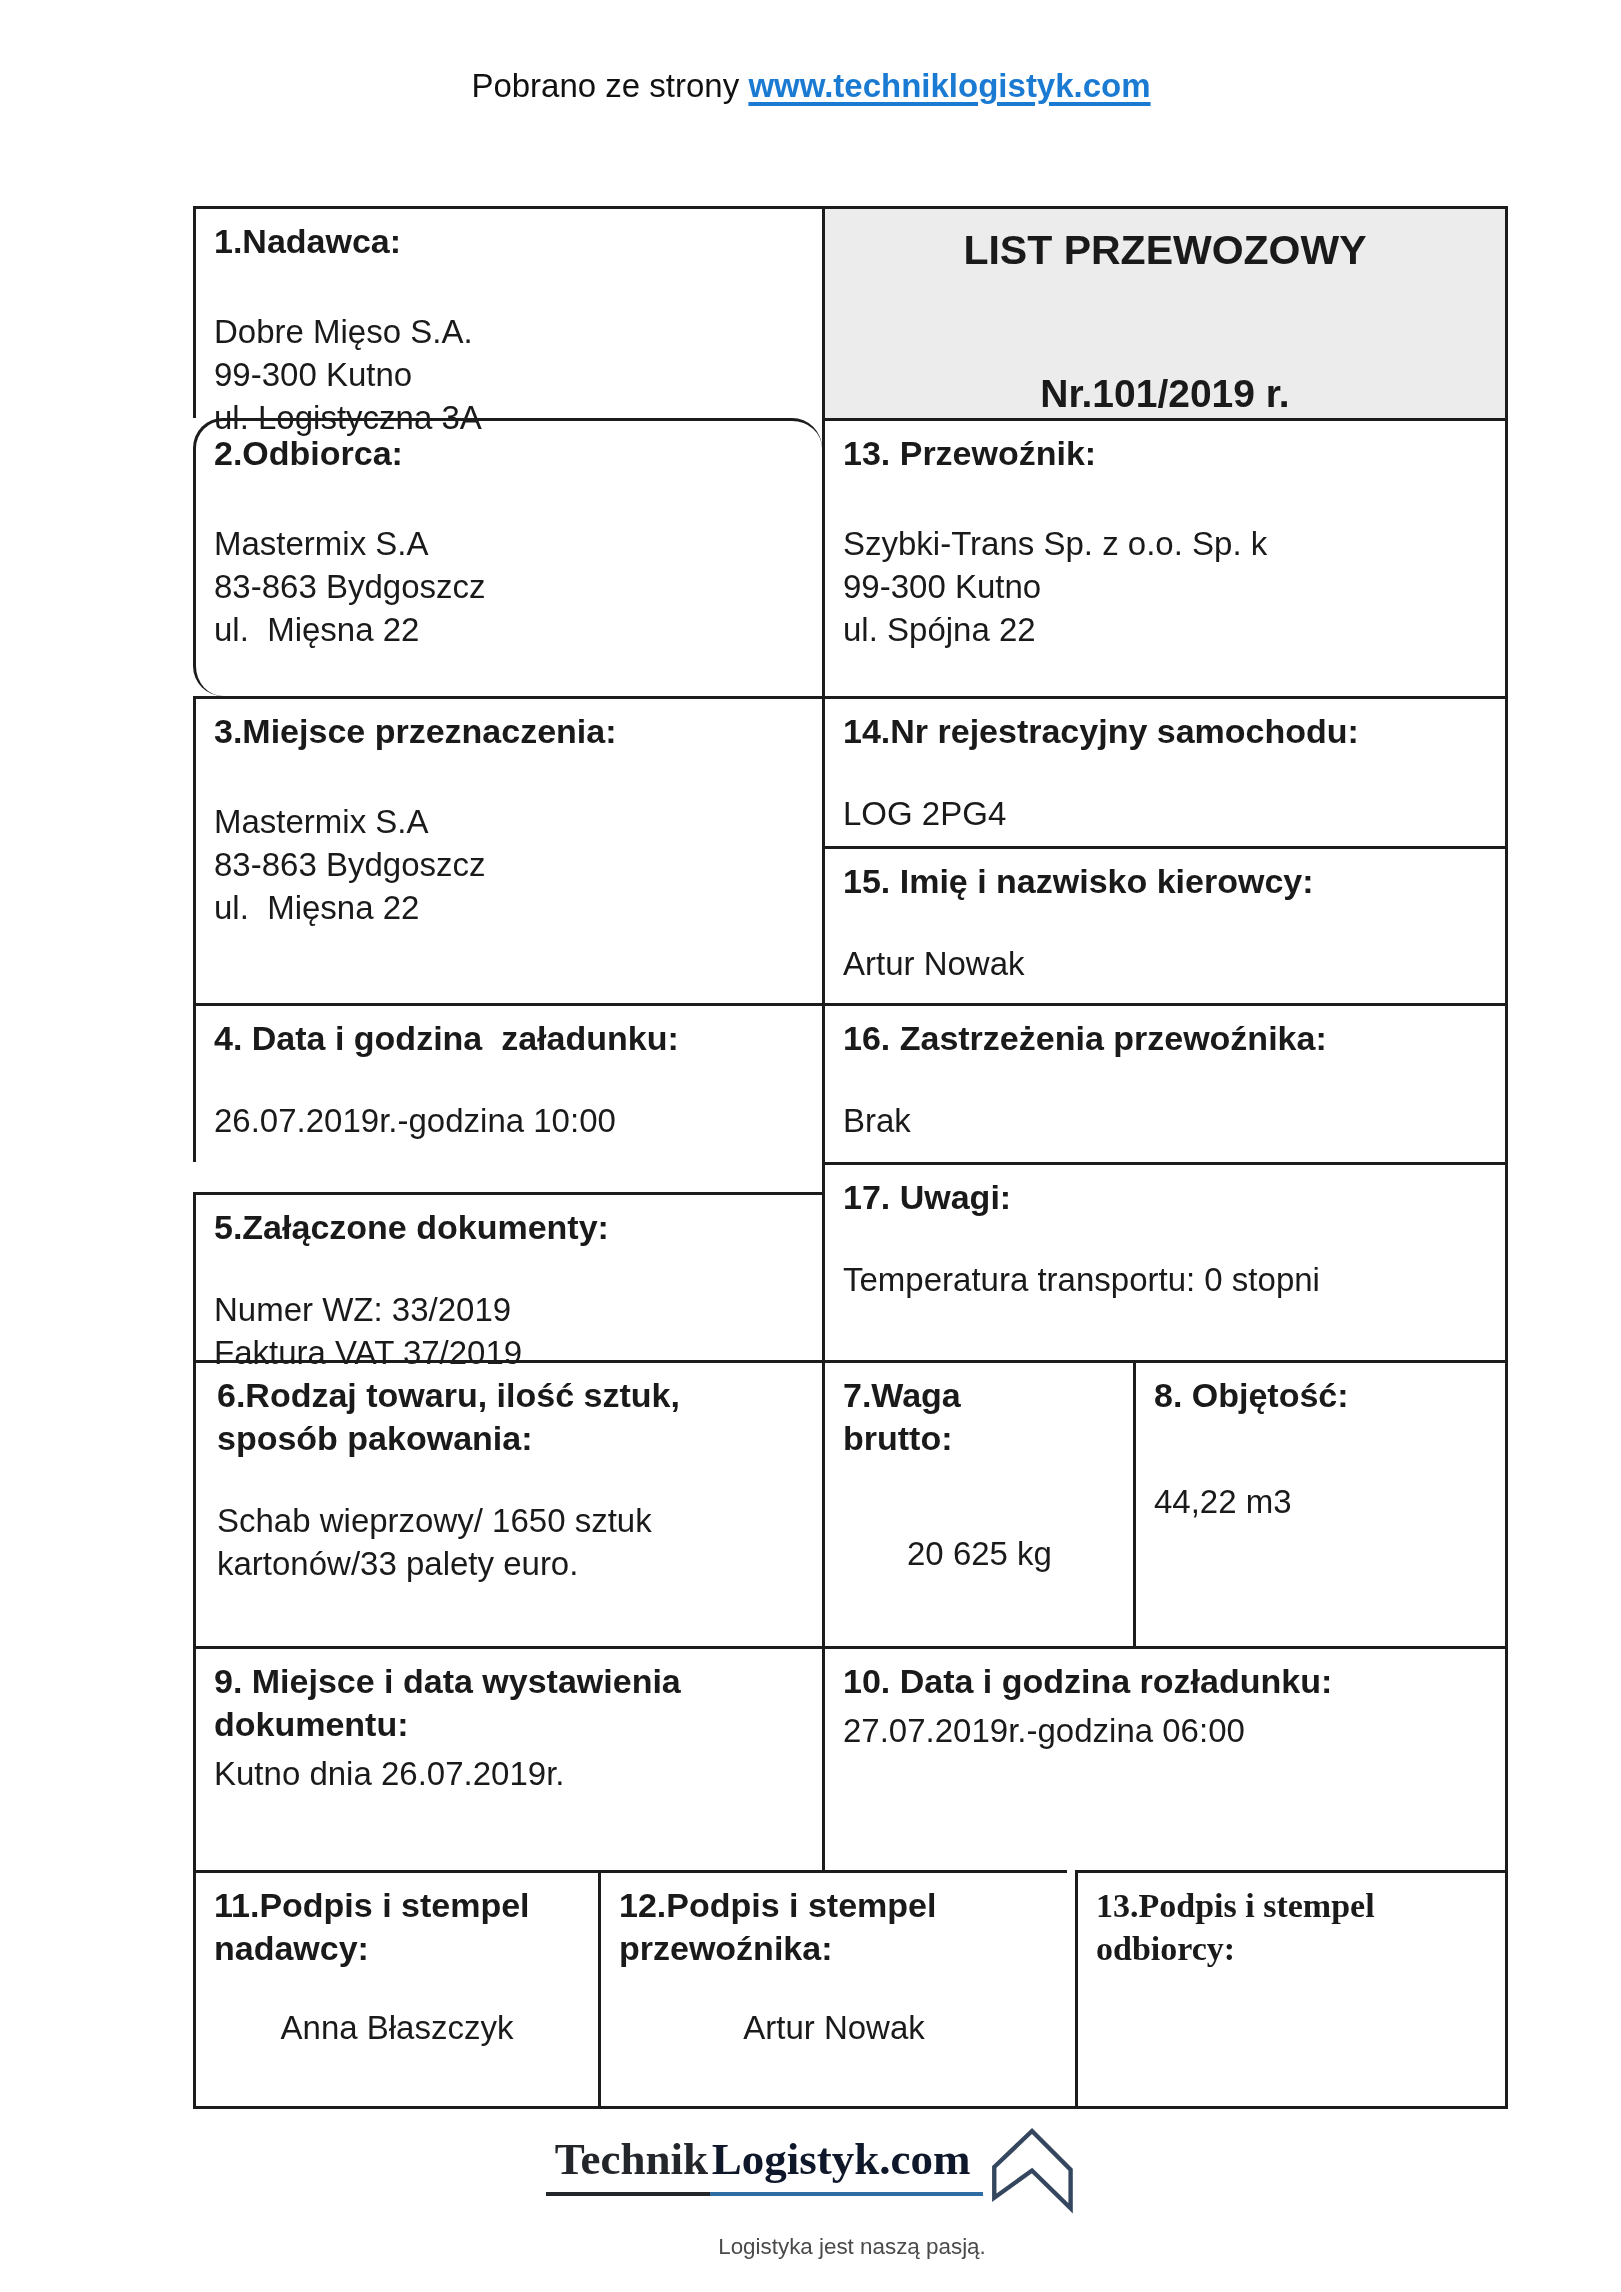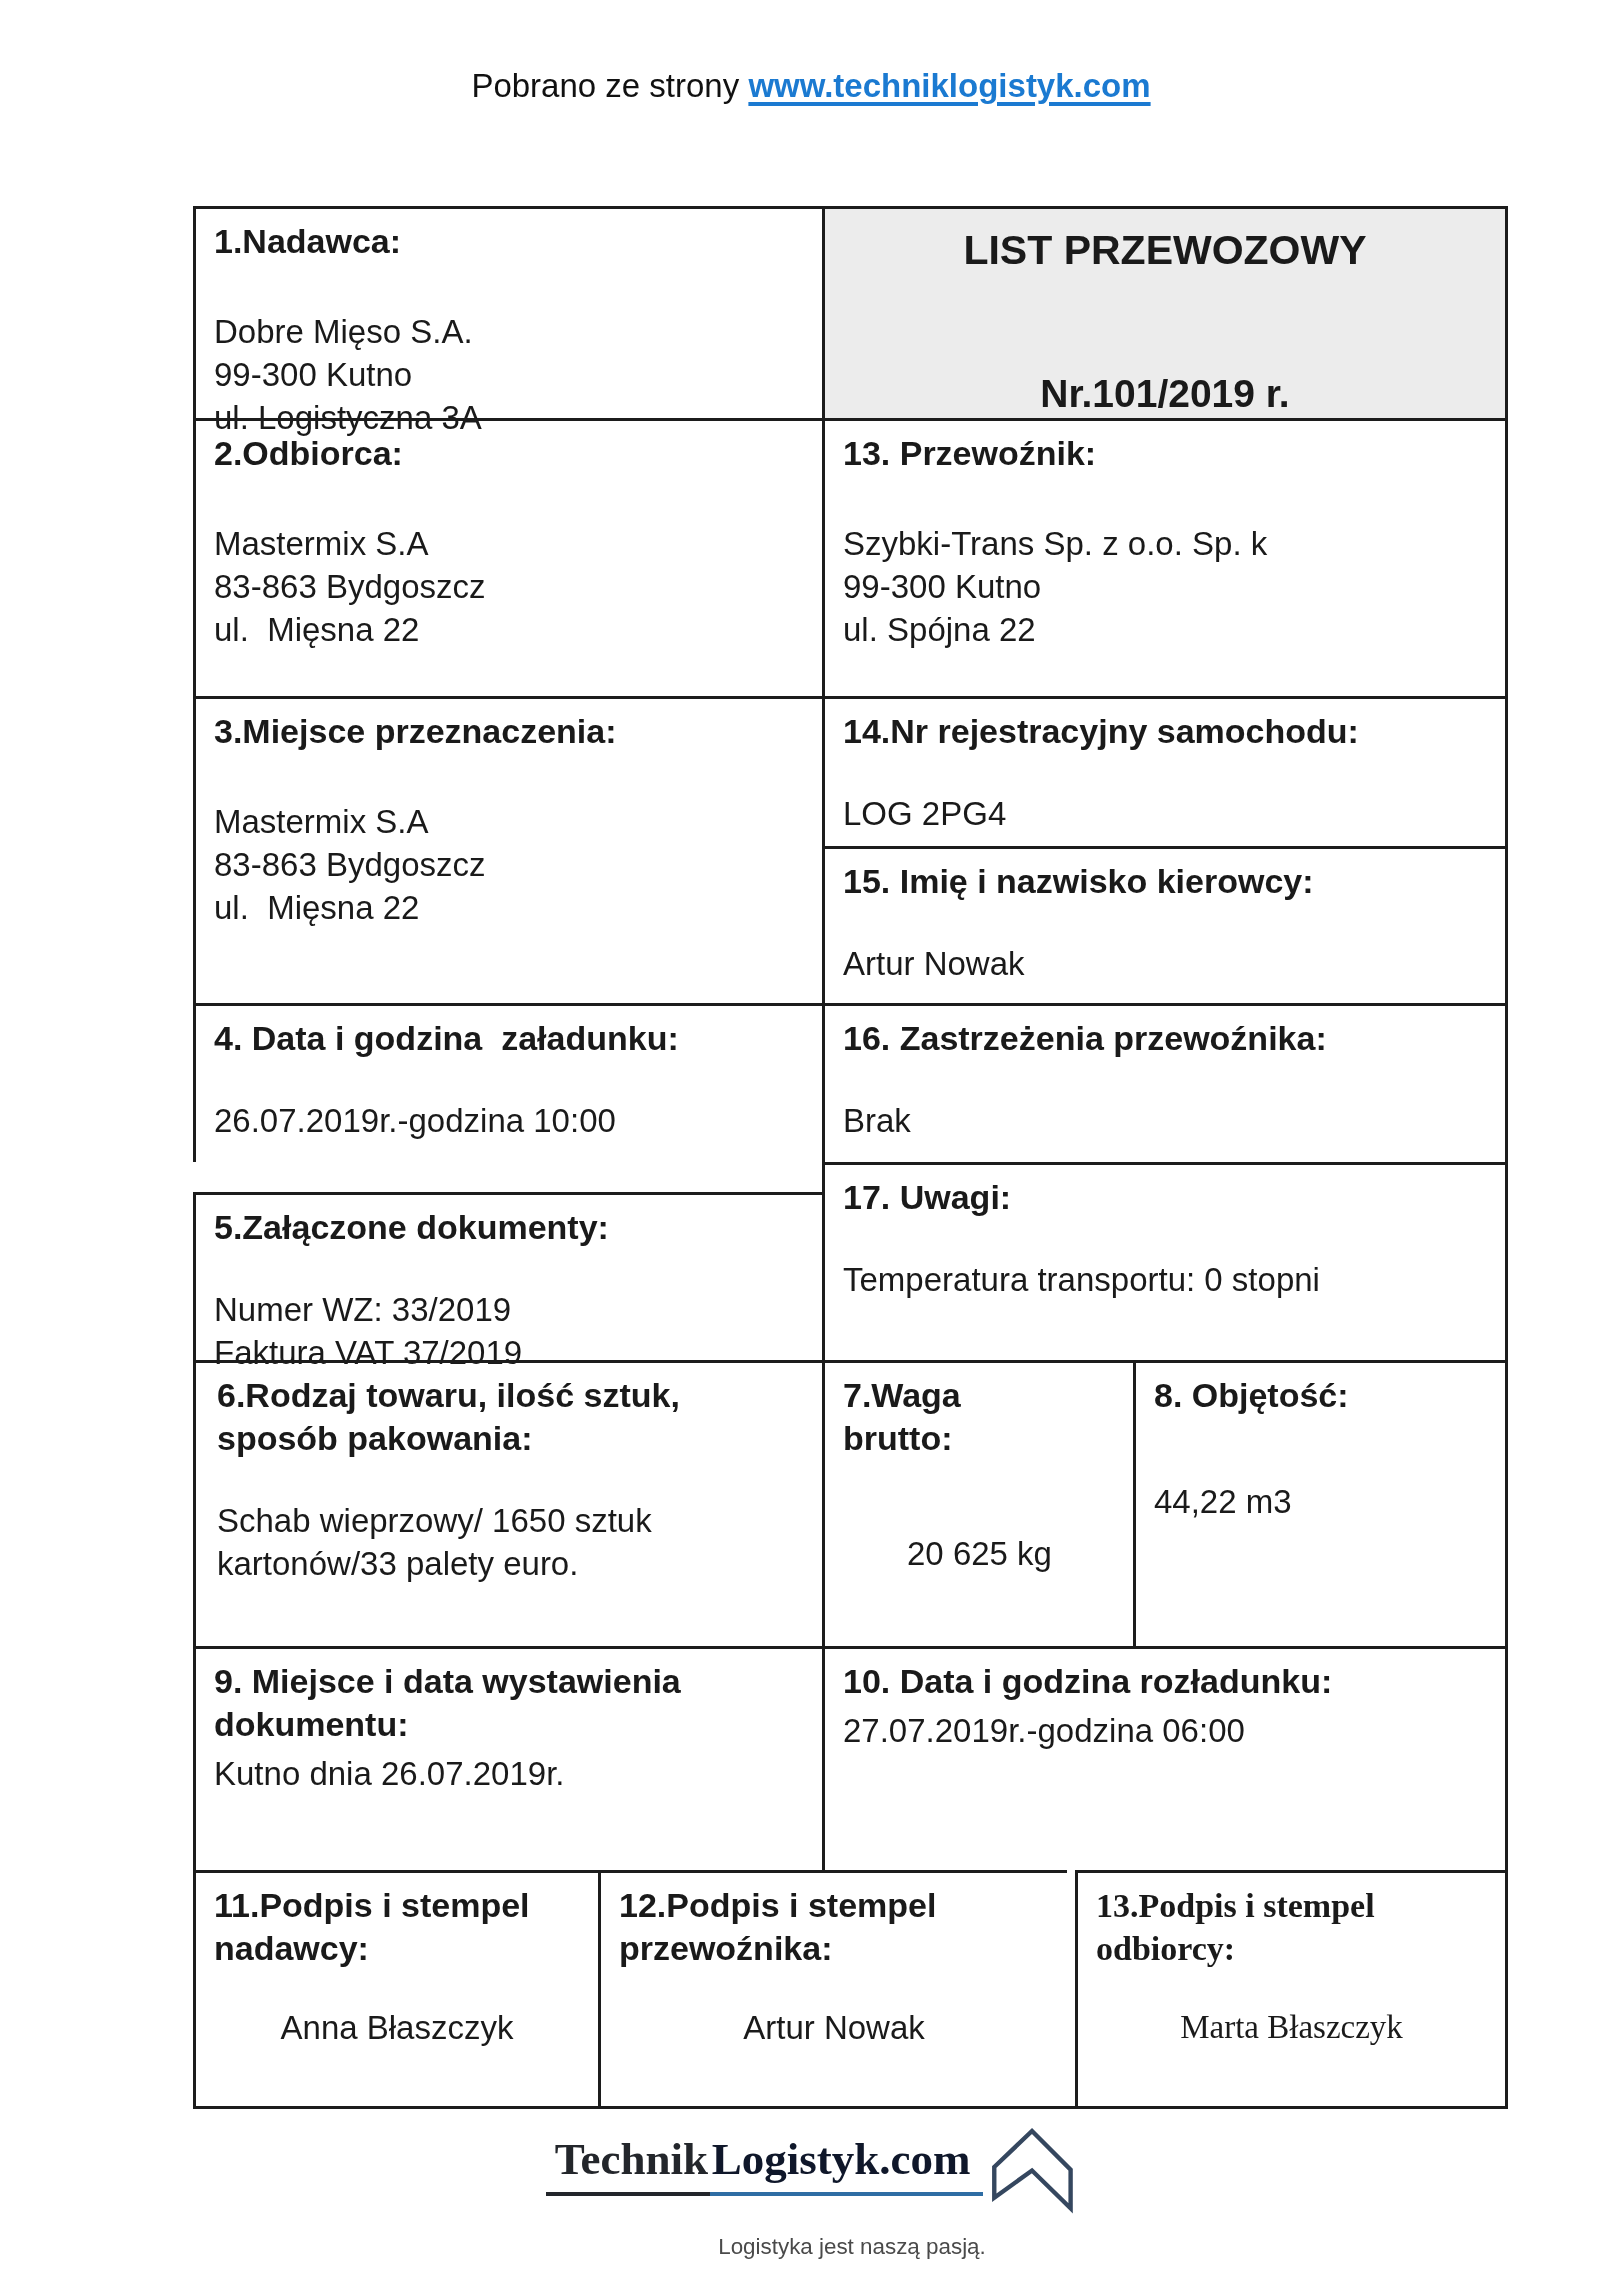--- a/index.html
+++ b/index.html
@@ -28,21 +28,21 @@
     padding:10.7px 18px;font-size:33px;line-height:43px;
   }
   .lbl{font-weight:bold;font-size:34px;line-height:43px;white-space:pre-wrap;}
   .ln,.val{white-space:pre-wrap;}
   .gap{margin-top:47px;}
   .gap-sm{margin-top:39px;}
   .nogap{margin-top:6px;}
   
   .c1     {left:0;    top:0;    width:629px; height:212px;}
   .cTitle {left:629px;top:0;    width:683px; height:212px;background:#ececec;text-align:center;}
-  .c2     {left:0;    top:212px;width:629px; height:278px;}
+  .c2     {left:0;    top:212px;width:629px; height:278px;border-radius:30px;}
   .c13    {left:629px;top:212px;width:683px; height:278px;}
   .c3     {left:0;    top:490px;width:629px; height:307px;}
   .c14    {left:629px;top:490px;width:683px; height:150px;}
   .c15    {left:629px;top:640px;width:683px; height:157px;}
   .c4     {left:0;    top:797px;width:629px; height:159px;}
   .c16    {left:629px;top:797px;width:683px; height:159px;}
   .c5     {left:0;    top:986px;width:629px;height:198px;}
   .c17    {left:629px;top:956px;width:683px;height:198px;}
   .c6     {left:0;    top:1154px;width:629px;height:287px;padding-left:21px;}
   .c7     {left:629px;top:1154px;width:312px;height:287px;}
@@ -195,21 +195,20 @@
     <div class="val sign-name">Anna Błaszczyk</div>
   </div>
 
   <div class="cell c12">
     <div class="lbl">12.Podpis i stempel przewoźnika:</div>
     <div class="val sign-name">Artur Nowak</div>
   </div>
 
   <div class="cell c13b">
     <div class="lbl">13.Podpis i stempel odbiorcy:</div>
-    <div class="val sign-name">Marta Błaszczyk</div>
   </div>
 
 </div>
 
 <div class="footer">
   <div>
     <span class="brand"><span class="brand-dark">Technik</span><span class="brand-blue">Logistyk.com</span></span><span class="brand-icon">
       <svg width="88" height="93" viewBox="0 0 100 106">
         <polygon points="7,49 50,8 94,52 94,96 50,53 7,84" fill="none" stroke="#35475f" stroke-width="5" stroke-linejoin="miter"></polygon>
       </svg>

